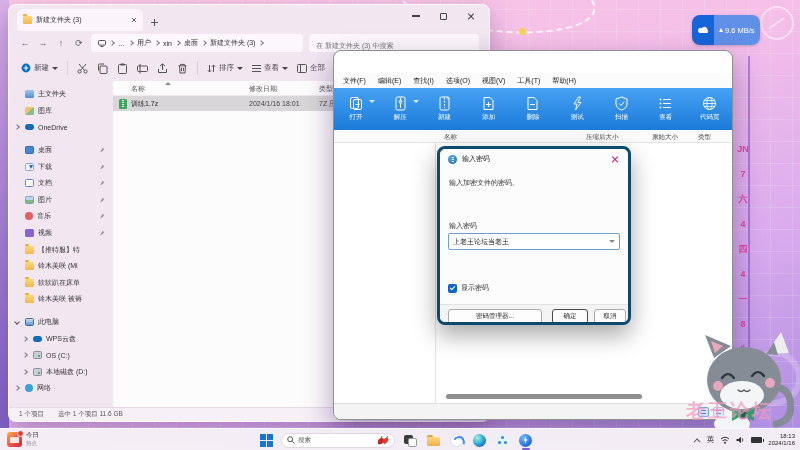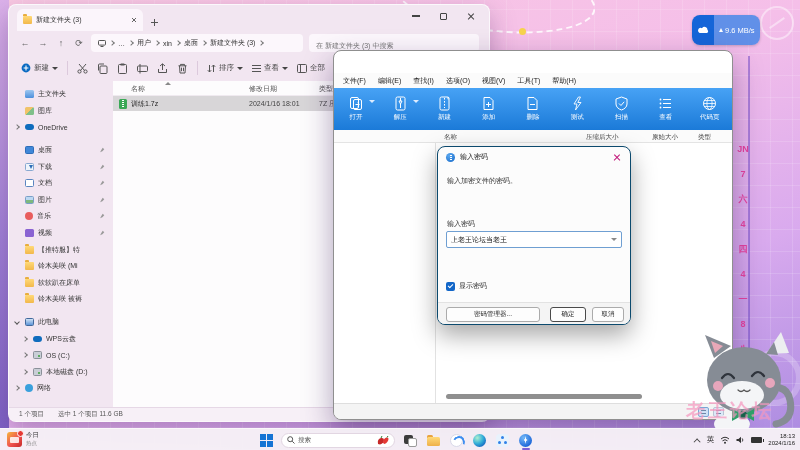--- a/index.html
+++ b/index.html
@@ -140,21 +140,21 @@
   .bz-hscroll { left:112px; bottom:20px; width:196px; height:5px; border-radius:3px; background:#8f8f8f; }
   .bz-status { left:0; bottom:0; right:0; height:16px; background:#f4f4f4; border-top:1px solid #dedede;
     display:flex; align-items:center; justify-content:flex-end; gap:4px; padding-right:8px; }
   .vic { width:11px; height:10px; border:1px solid #b8c4d4; border-radius:2px; background:#dce9f8;
     position:relative; }
   .vic.sel { background:#cfe1f6; border-color:#7aa4d4; }
   .vic::after { content:""; position:absolute; inset:2px;
     background:repeating-linear-gradient(180deg,#6f87a8 0 1px,transparent 1px 3px); }
 
   
-  .dlg { left:437px; top:146px; width:194px; height:179px; background:#fcfcfc; border:1px solid #0c4a6e;
+  .dlg { left:437px; top:146px; width:194px; height:179px; background:#fcfcfc; border:3px solid #0c4a6e;
     border-radius:8px; box-shadow:0 10px 24px rgba(0,0,0,.35); z-index:30; overflow:hidden; }
   .dlg-title { left:0; top:0; right:0; height:20px; display:flex; align-items:center; gap:5px; padding:0 8px;
     font-size:7px; color:#222; }
   .dlg-x { position:absolute; right:9px; top:6px; width:8px; height:8px; }
   .dlg-x::before,.dlg-x::after { content:""; position:absolute; left:0; top:3.5px; width:8px; height:1.3px; background:#c2187a; }
   .dlg-x::before { transform:rotate(45deg);} .dlg-x::after { transform:rotate(-45deg);}
   .dlg-msg { left:9px; top:29px; font-size:7px; color:#333; }
   .dlg-label { left:9px; top:72px; font-size:7px; color:#333; }
   .dlg-combo { left:8px; top:84px; right:8px; height:17px; background:#fff; border:1px solid #6f9fd2;
     border-radius:2px; display:flex; align-items:center; }

